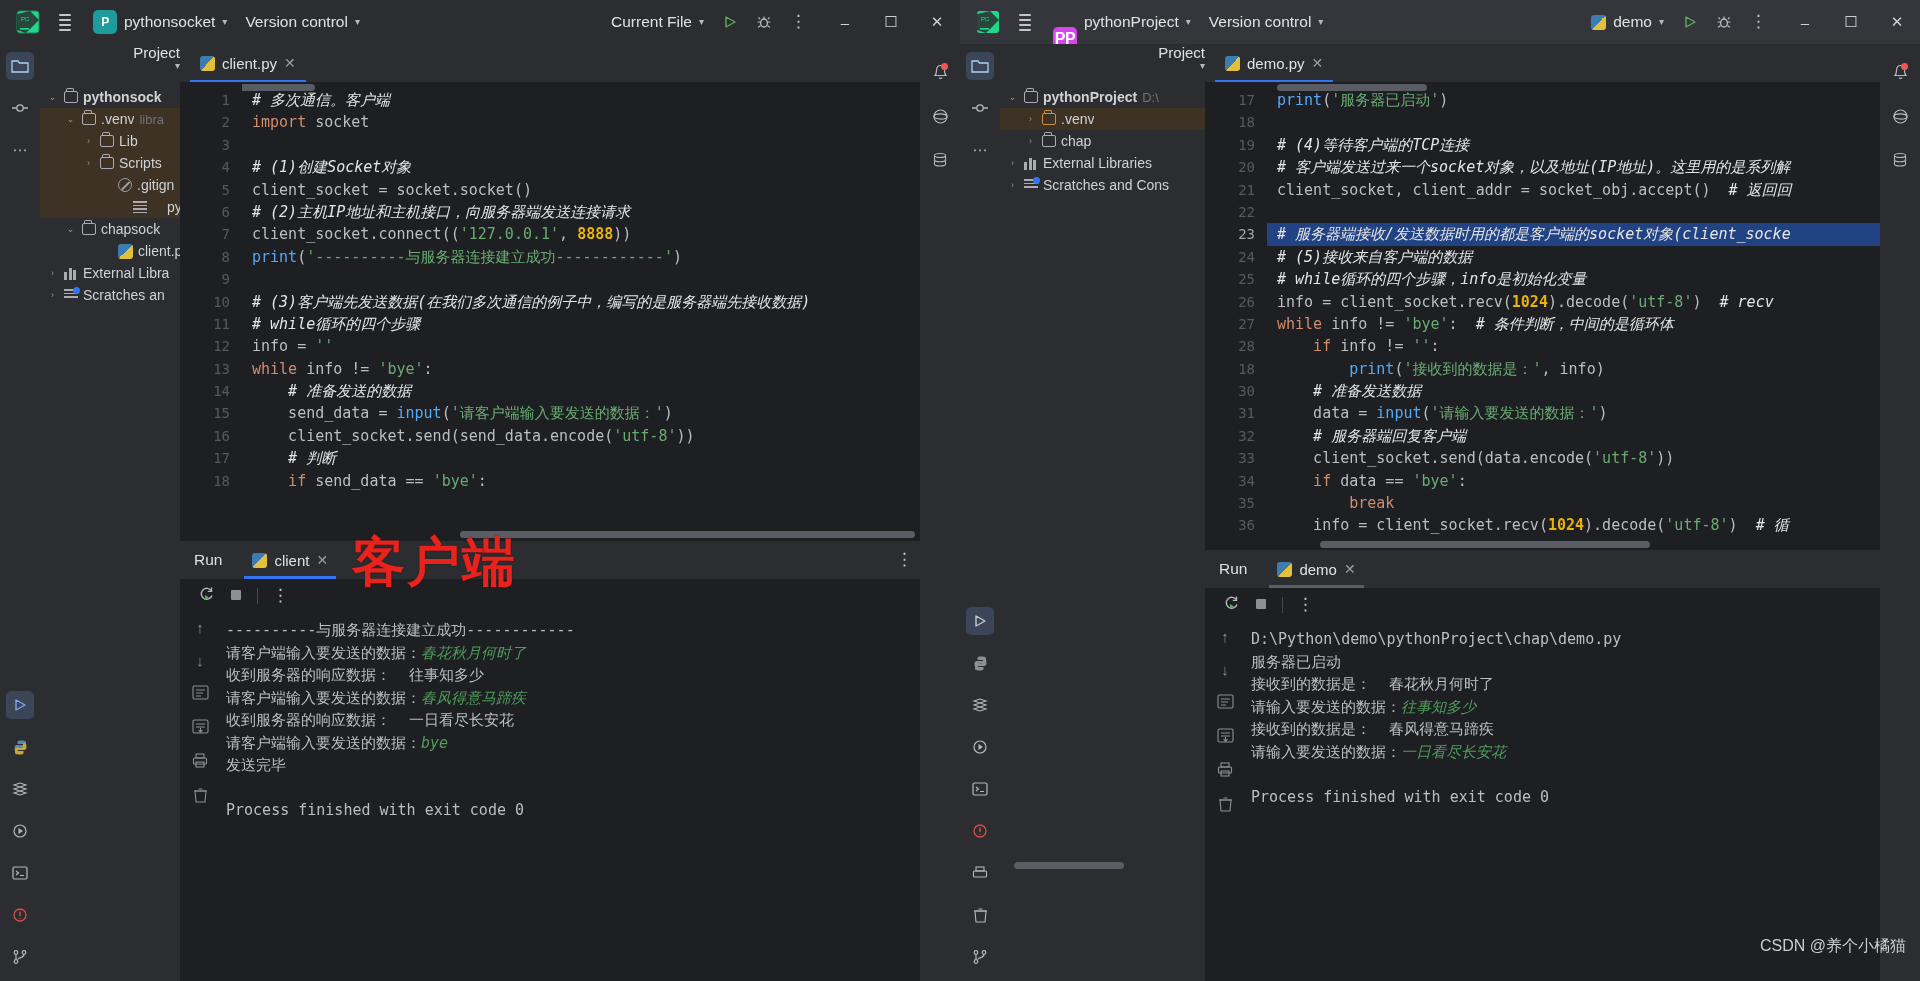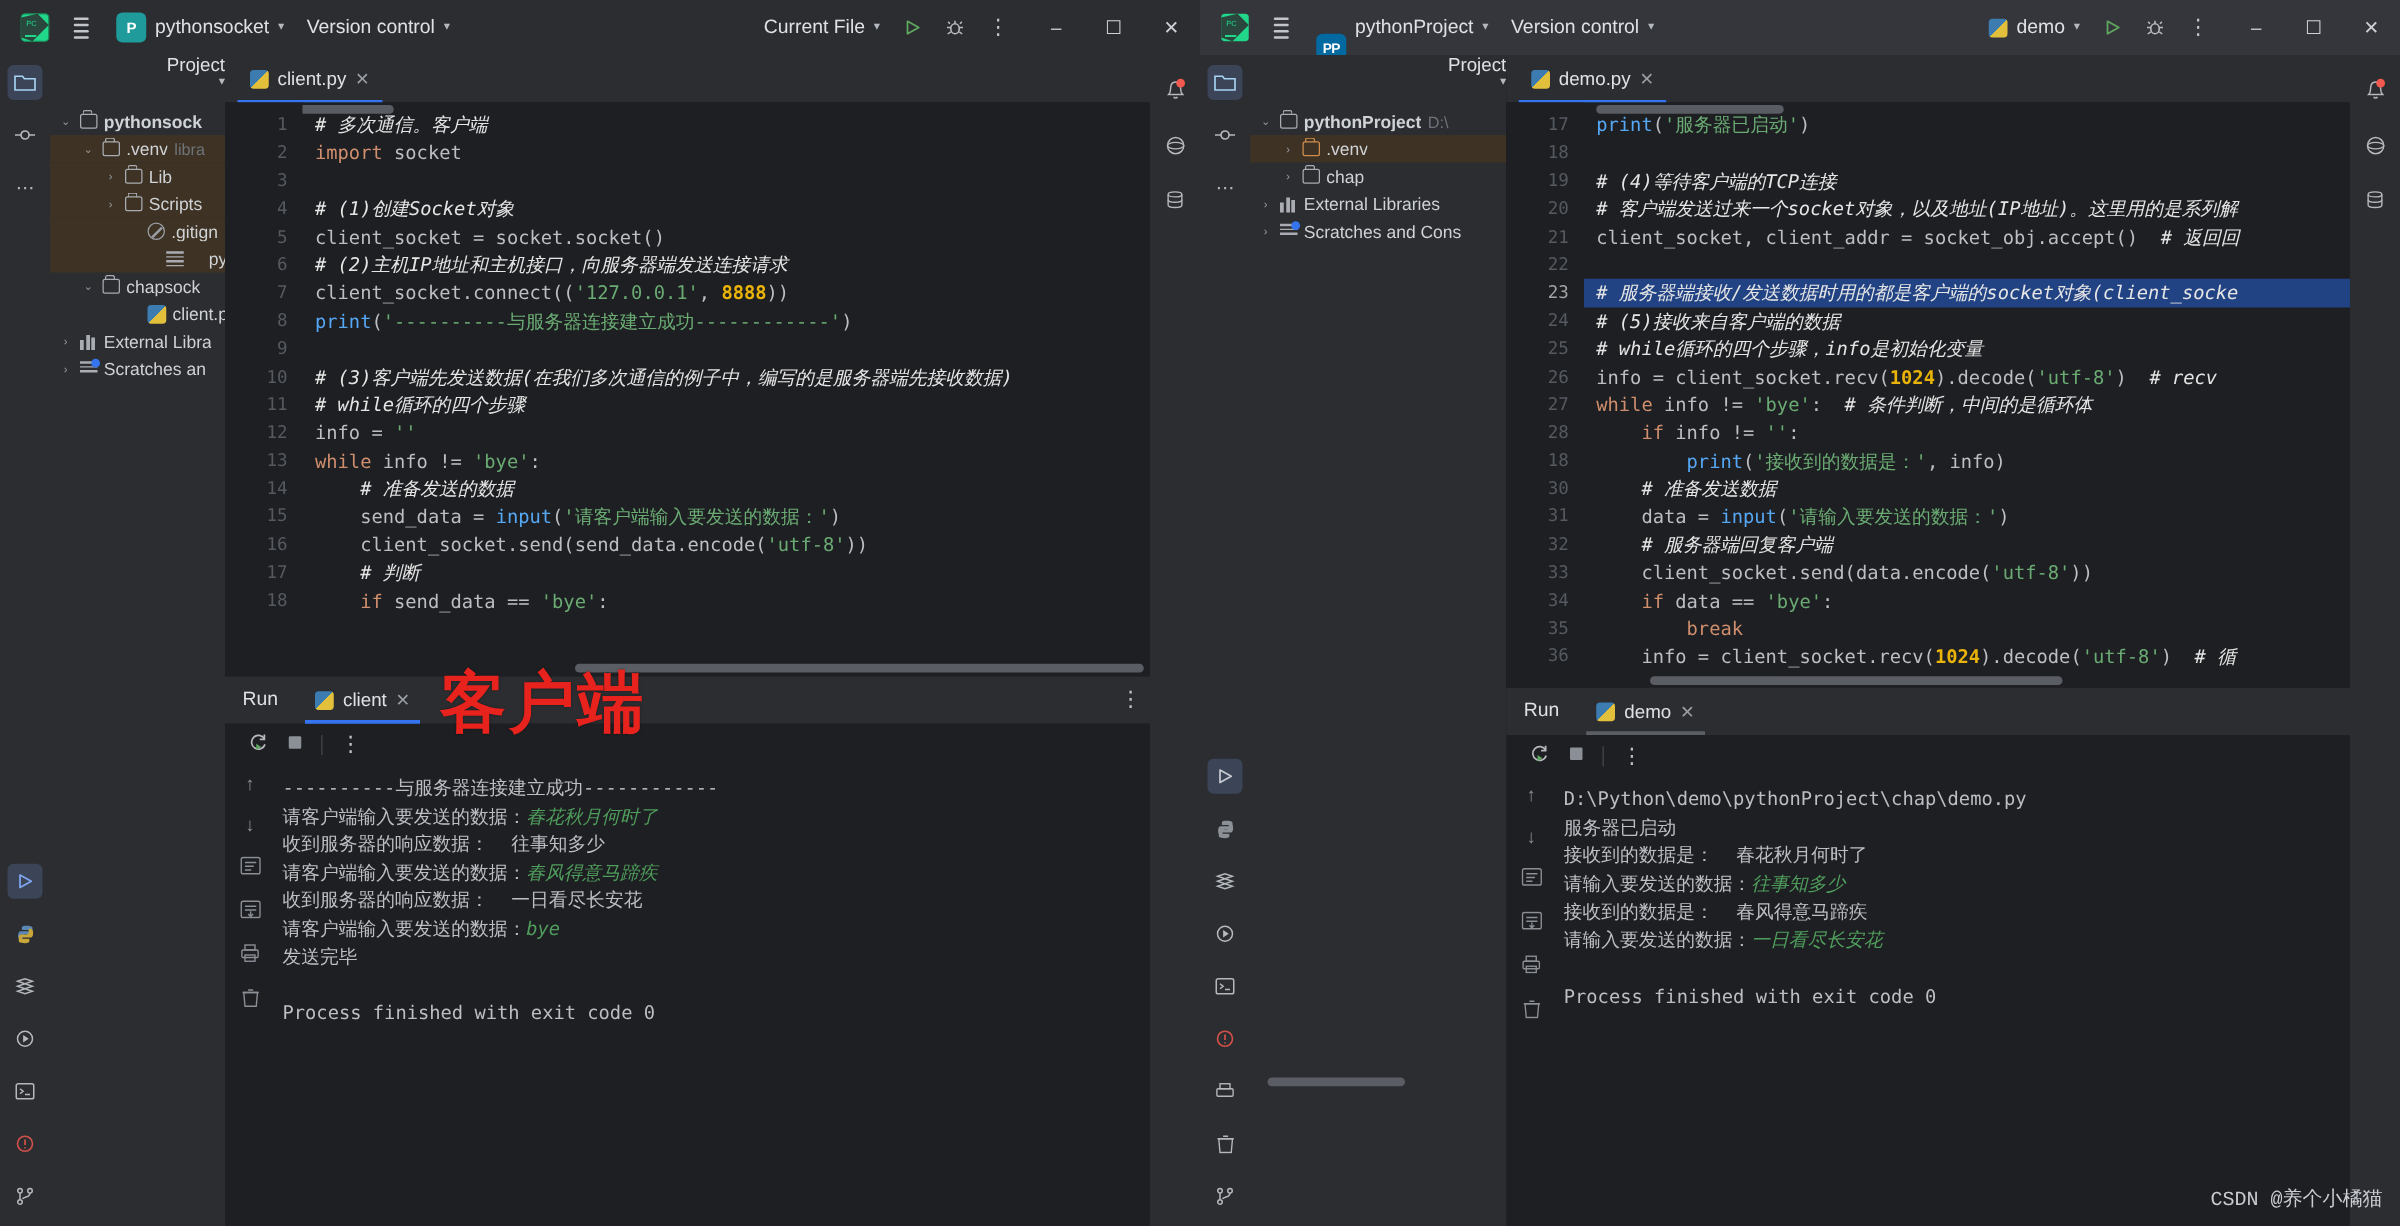--- a/index.html
+++ b/index.html
@@ -28,21 +28,21 @@
     height: 30px; padding: 0 9px; border-radius: 5px;
     color: #dfe1e5; font-size: 15.5px; white-space: nowrap;
   }
   .chev { font-size: 10px; color: #b4b8bf; line-height: 1; }
   .proj-badge {
     width: 24px; height: 24px; border-radius: 5px;
     display: flex; align-items: center; justify-content: center;
     font-size: 12px; font-weight: bold; color: #fff; letter-spacing: -.5px;
   }
   .badge-p  { background: #1f9b9b; }
-  .badge-pp { background: #0369a1; font-size: 11px; margin-top: 34px; }
+  .badge-pp { background: #d946ef; font-size: 16px; margin-top: 34px; }
   .hamburger { display:flex; flex-direction:column; gap:3px; width:20px; padding:0 4px;}
   .hamburger i { display:block; height:2px; background:#c2c5ca; border-radius:1px; }
   .tb-spacer { flex: 1; }
   .dots-v { color: #c0c4cb; font-size: 17px; letter-spacing: 0; line-height: .6;}
   .wbtns { display: flex; align-items: center; height: 44px; margin-left: 6px; }
   .wbtn {
     width: 46px; height: 44px; display: flex; align-items: center;
     justify-content: center; color: #ced0d6; font-size: 15px;
   }
 
@@ -200,22 +200,22 @@
 
   
   .stamp {
     position: absolute; color: #e8221c; font-weight: bold;
     font-family: "DejaVu Sans", sans-serif; letter-spacing: 2px;
     text-shadow: 0 0 2px rgba(0,0,0,.4);
     text-align: right;
   }
   .stamp-client { left: 352px; top: 527px; font-size: 53px; }
   .watermark {
-    position: absolute; right: 14px; bottom: 11px; color: #c9ccd1;
-    font-size: 16px; font-family: Liberation Mono, monospace;
+    position: absolute; right: 14px; bottom: 24px; color: #c9ccd1;
+    font-size: 16px; font-family: Liberation Sans, sans-serif;
   }
   .redbadge {
     position:absolute; width:7px; height:7px; border-radius:50%;
     background:#f05a4e; right:6px; top:5px;
   }
   .notif-wrap { position: relative; }
 </style>
 </head>
 <body>
 

